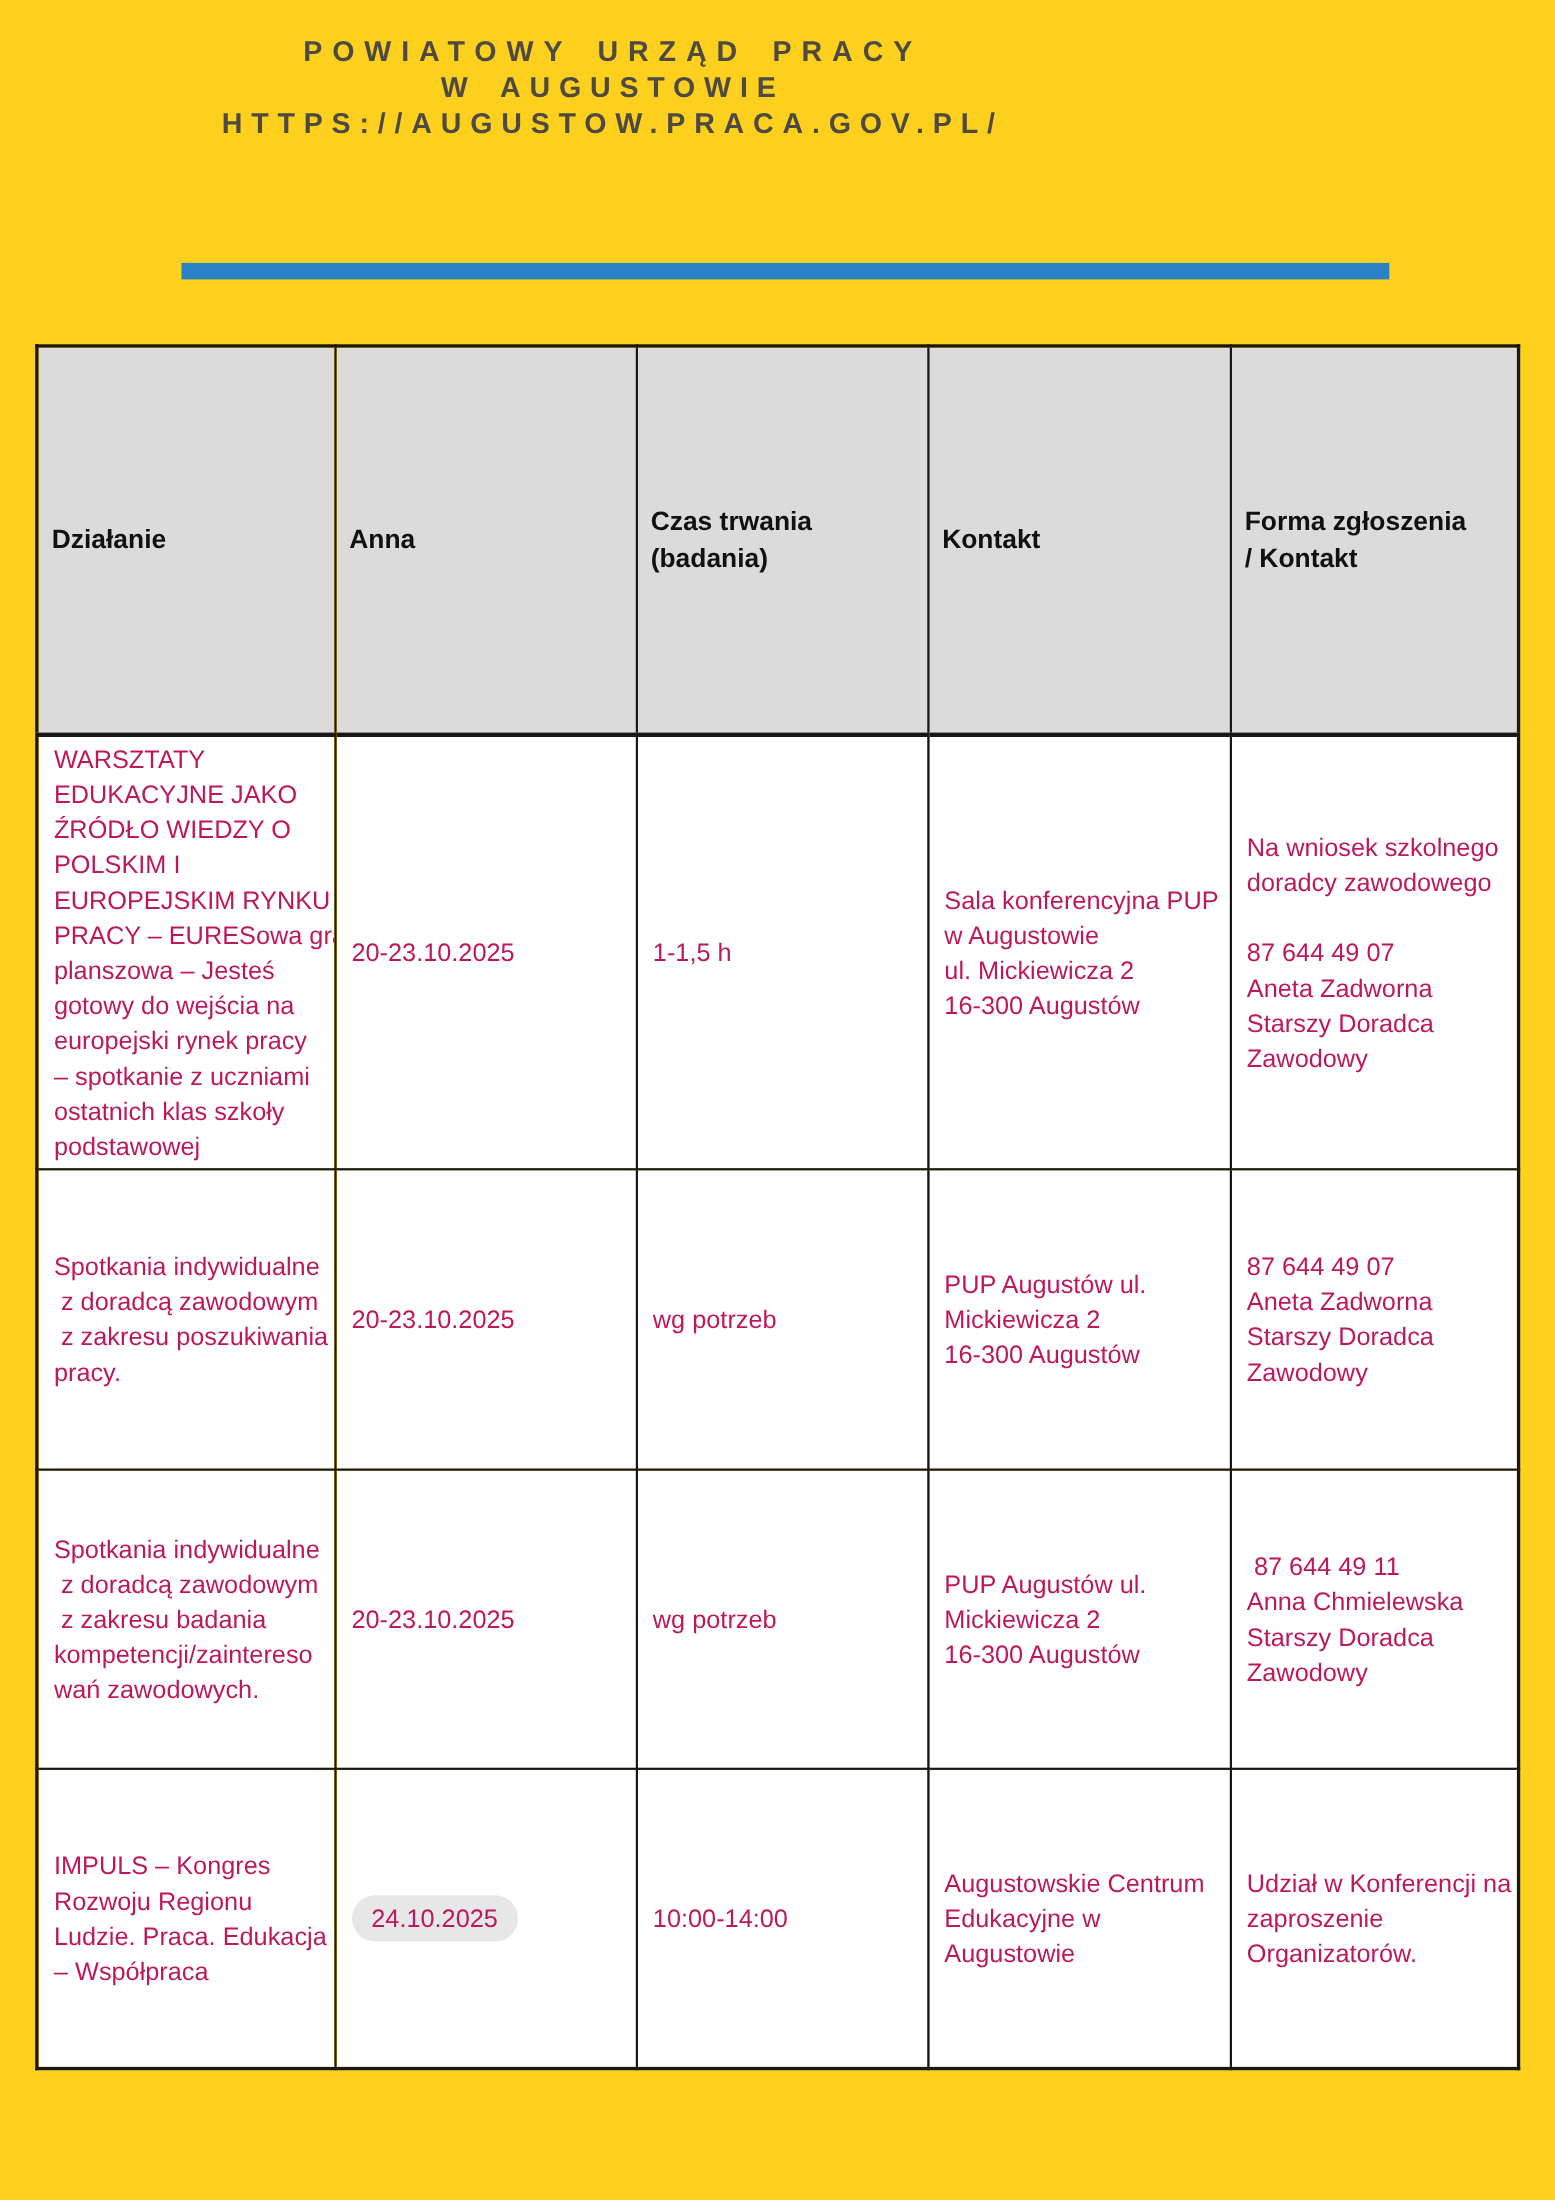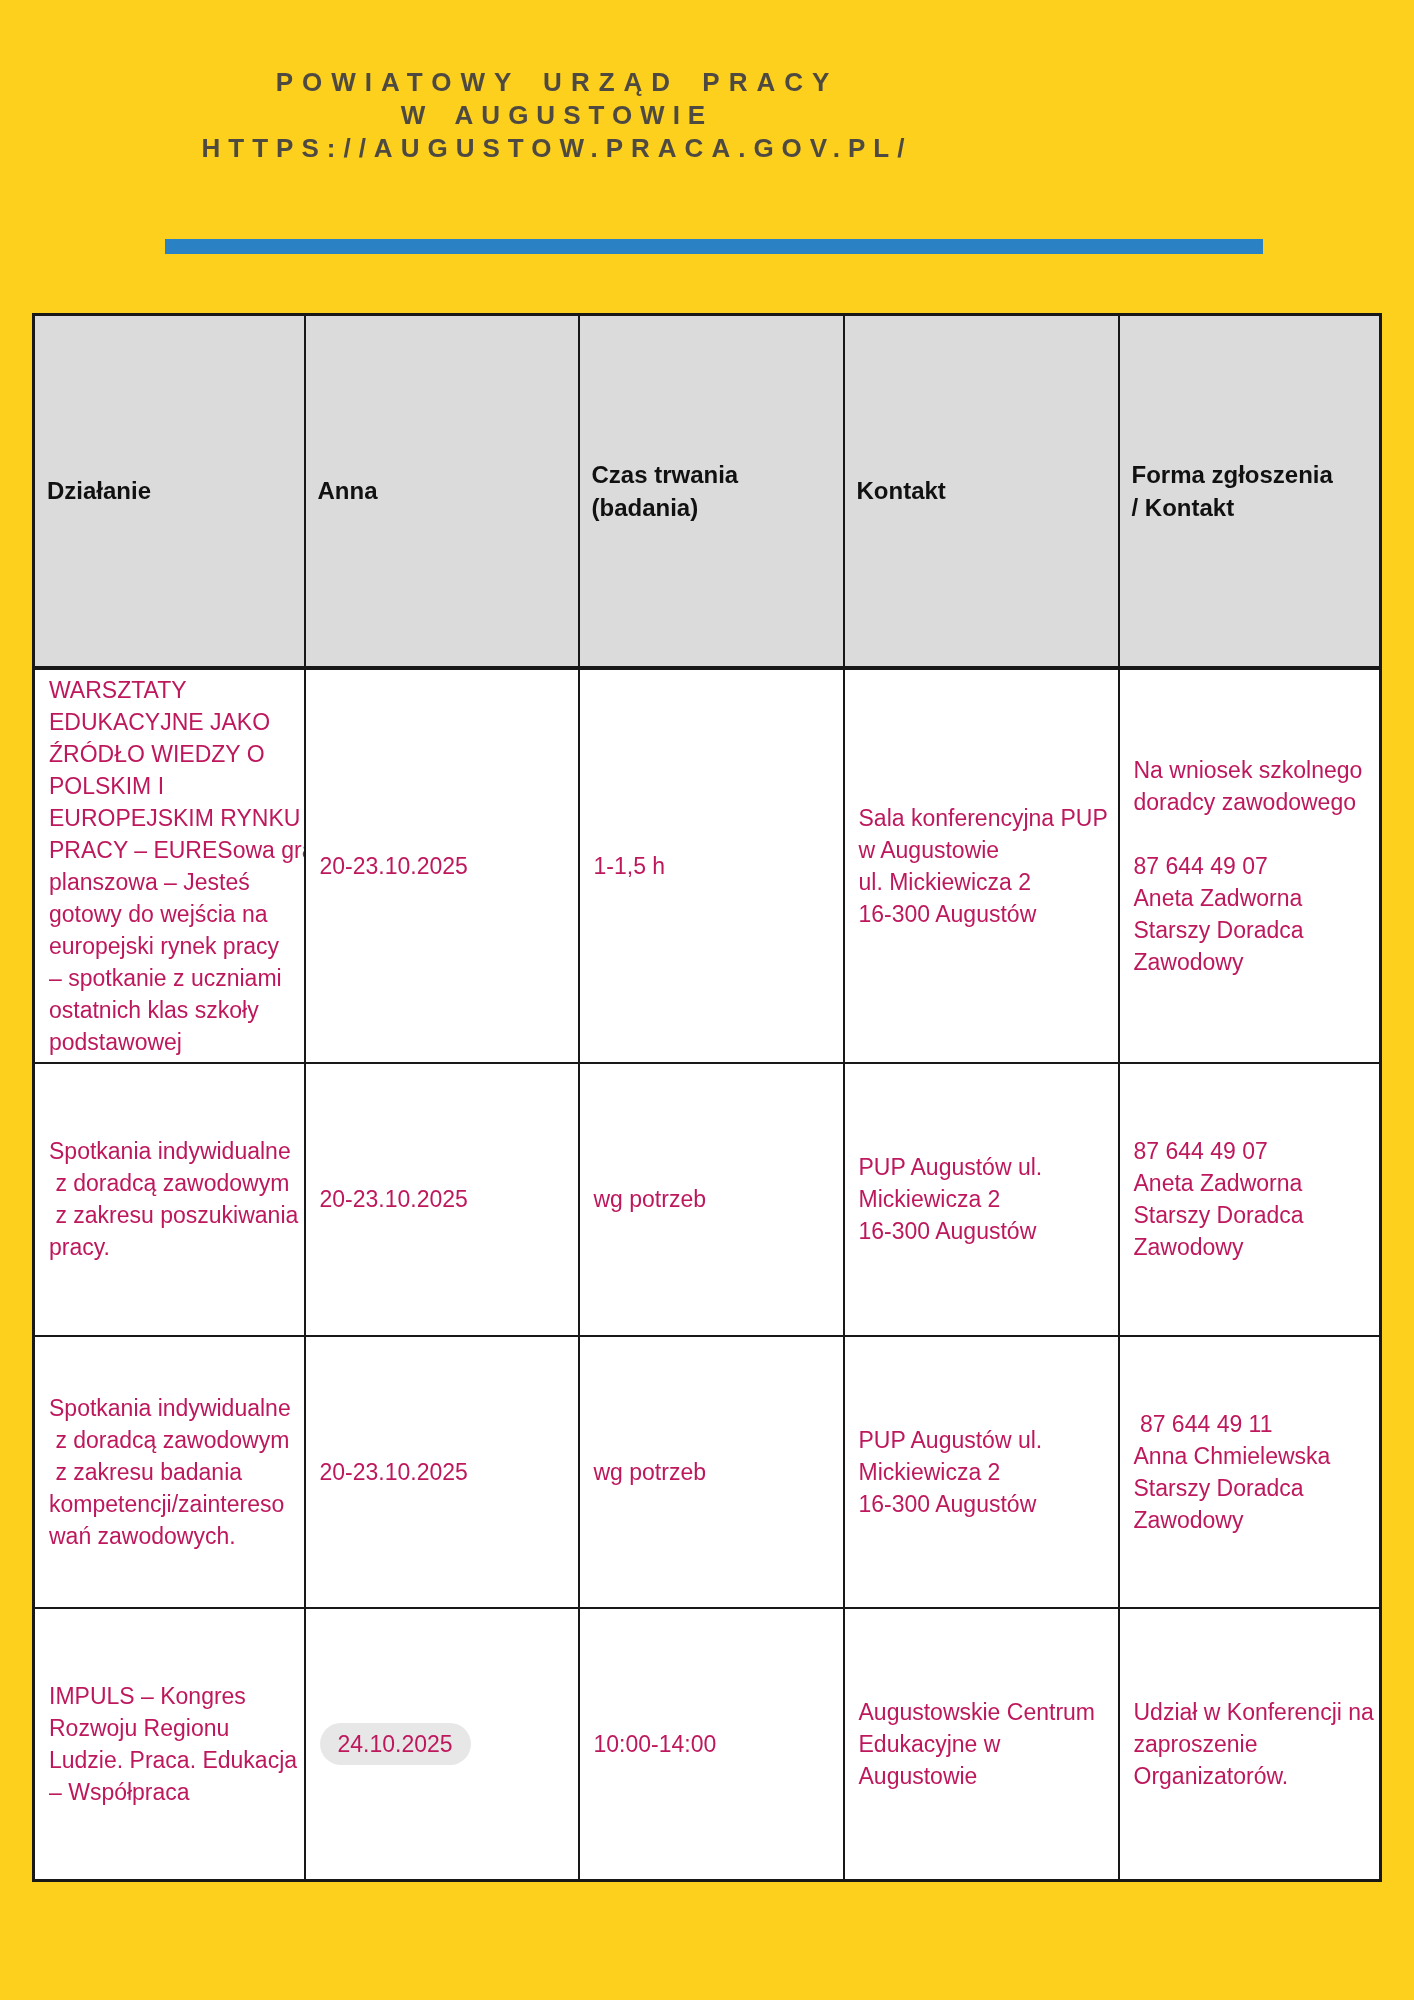--- a/index.html
+++ b/index.html
@@ -21,21 +21,21 @@
     color: #4E4A42;
     font-weight: bold;
   }
   .masthead-line {
     font-size: 26px;
     line-height: 33px;
     letter-spacing: 8px;
     word-spacing: 7px;
     white-space: nowrap;
   }
-  .masthead-line.first { letter-spacing: 9px; margin-top: 36px; }
+  .masthead-line.first { letter-spacing: 9px; }
   .accent-bar {
     position: absolute;
     left: 165px;
     top: 239px;
     width: 1098px;
     height: 15px;
     background: #2A82C4;
   }
   
   table.schedule {

